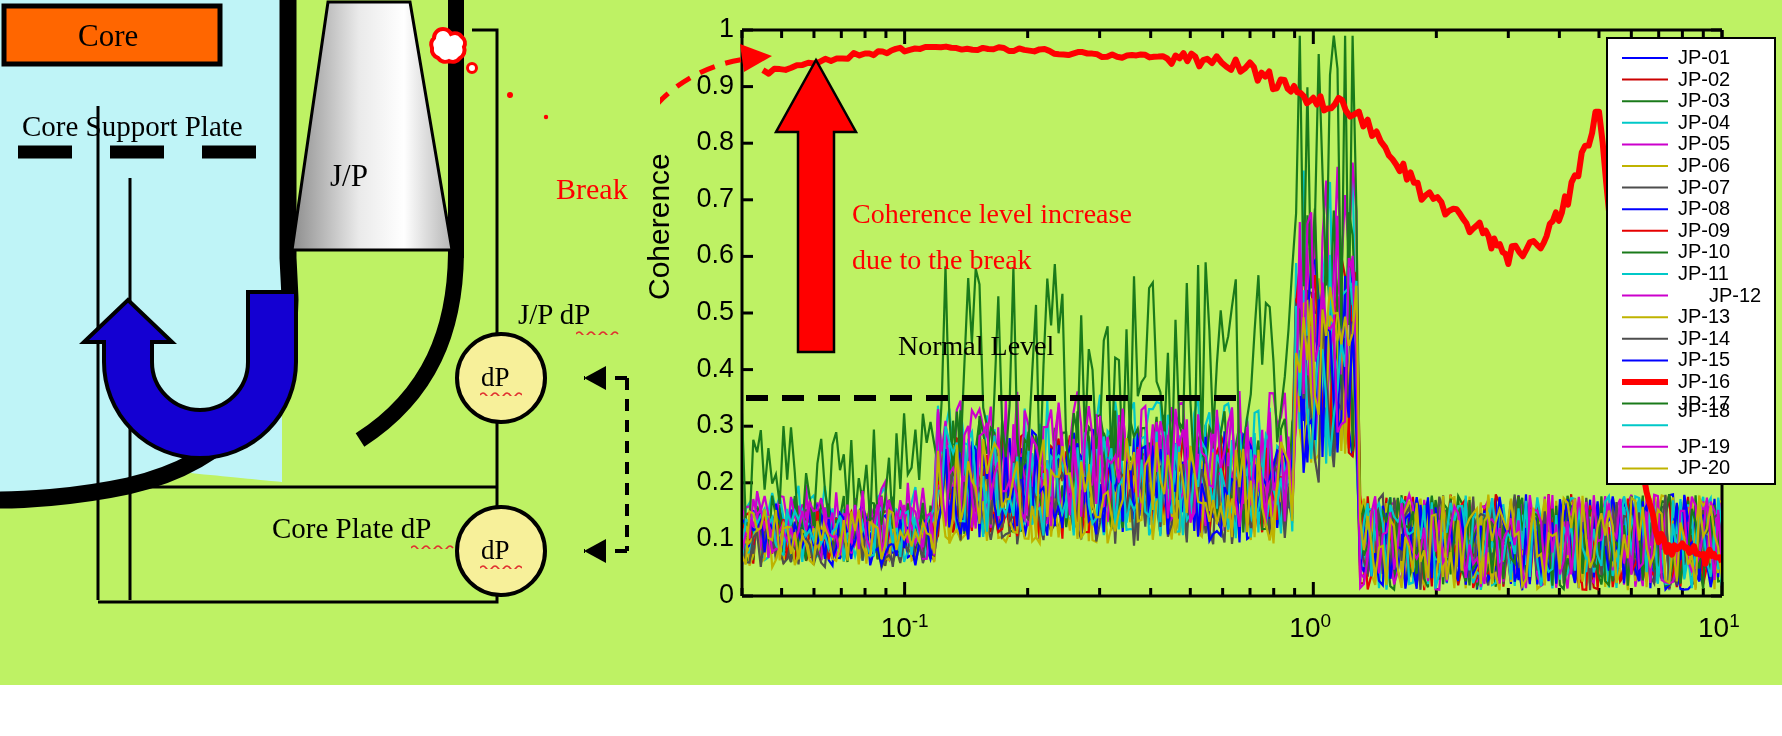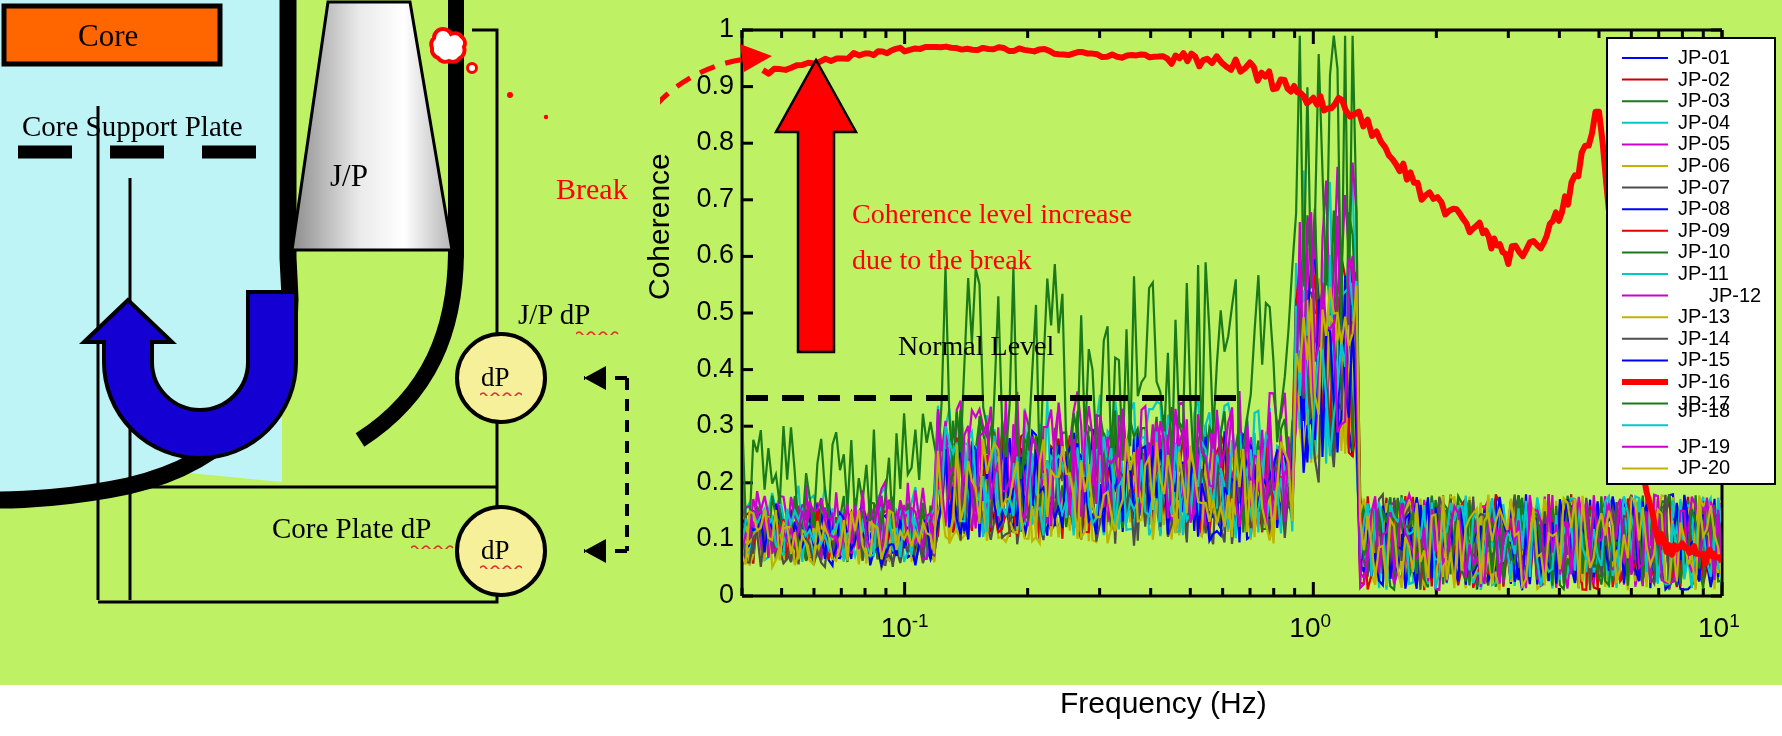--- a/index.html
+++ b/index.html
@@ -277,21 +277,20 @@
         <div class="clabel ytick" style="left: 8px; top: 13px; width: 66px;">1</div>
       </div>
 
     <div id="xlabels">
         <div class="clabel xtick" style="left: 220.632px; top: 610px;"><span>10</span><sup>-1</sup></div>
         <div class="clabel xtick" style="left: 629.316px; top: 610px;"><span>10</span><sup>0</sup></div>
         <div class="clabel xtick" style="left: 1038px; top: 610px;"><span>10</span><sup>1</sup></div>
       </div>
 
     <div class="clabel axttl" id="ylabel-title" style="left:-18px;top:300px;transform:rotate(-90deg);transform-origin:left top;">Coherence</div>
-    <div class="clabel axttl" style="left:400px;top:686px;">Frequency (Hz)</div>
 
     <div class="ann" style="left:192px;top:244px;">due to the break</div>
     <div class="ann" style="left:192px;top:198px;">Coherence  level  increase</div>
     <div class="clabel annblk" style="left:238px;top:330px;font-family:'Liberation Serif',serif;">Normal Level</div>
 
     <div id="legend-labels">
         <div class="legtxt" style="left: 1018px; top: 46px;">JP-01</div>
         <div class="legtxt" style="left: 1018px; top: 67.6px;">JP-02</div>
         <div class="legtxt" style="left: 1018px; top: 89.2px;">JP-03</div>
         <div class="legtxt" style="left: 1018px; top: 110.8px;">JP-04</div>

